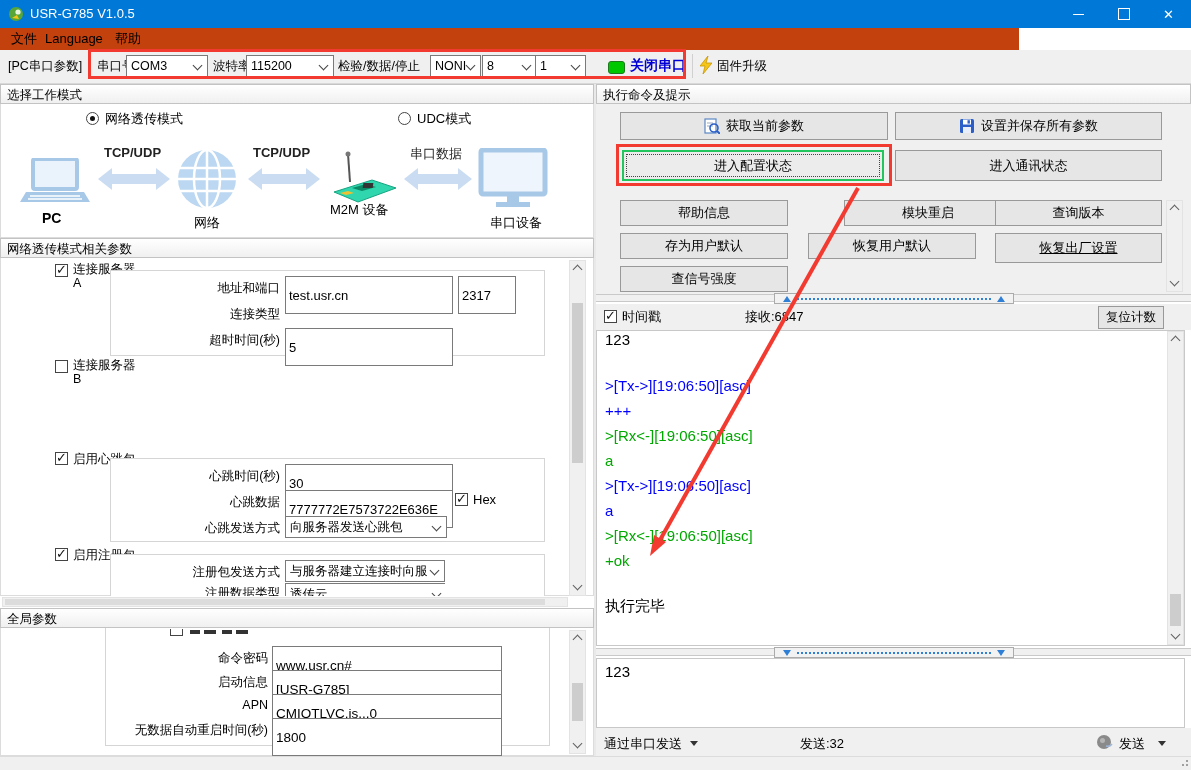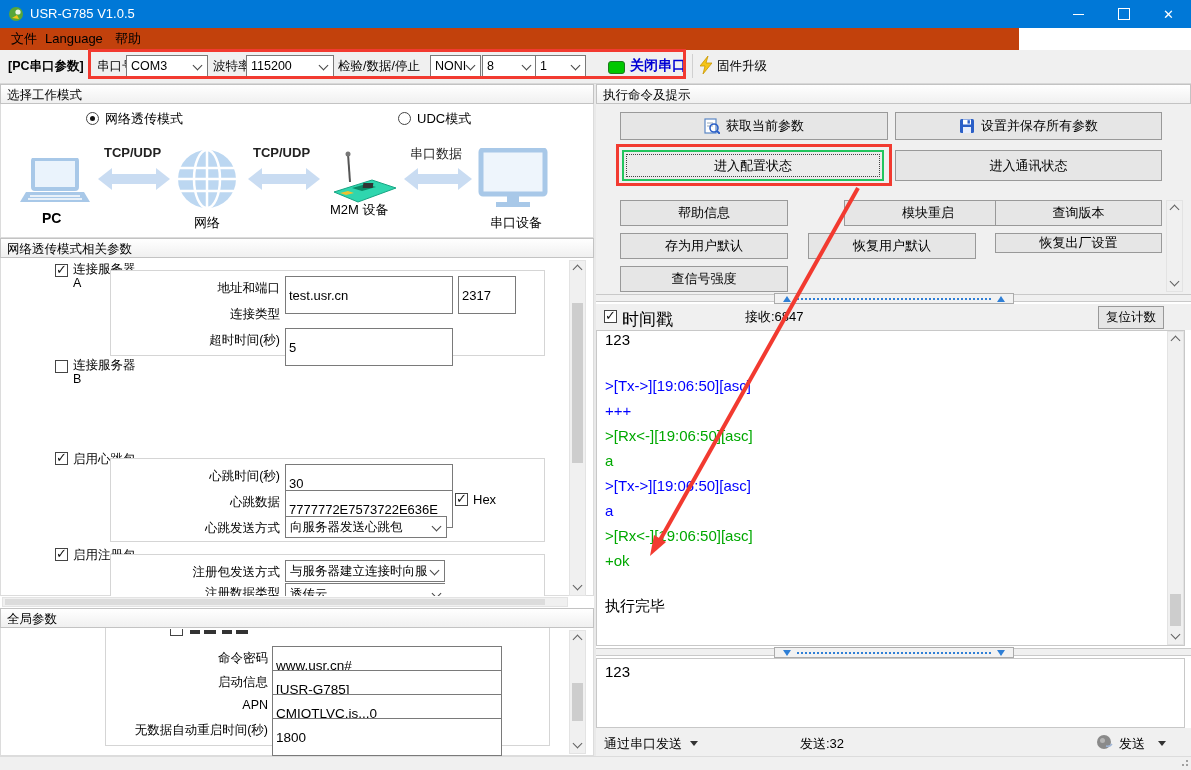--- a/index.html
+++ b/index.html
@@ -83,21 +83,21 @@
     <div class="wbtn" style="left:1146px;font-size:13px;">✕</div>
   </div>
 
   <div class="menubar">
     <div class="menu-item" style="left:6px;">文件</div>
     <div class="menu-item" style="left:40px;">Language</div>
     <div class="menu-item" style="left:110px;">帮助</div>
   </div>
 
   <div class="toolbar"></div>
-  <span class="tlabel" style="left:8px;font-weight:bold;">[PC串口参数]</span>
+  <span class="tlabel" style="left:8px;">[PC串口参数]</span>
   <span class="tlabel" style="left:97px;">串口号</span>
   <div class="cmb" style="left:126px;top:55px;width:58px;">COM3</div>
   <span class="tlabel" style="left:213px;">波特率</span>
   <div class="cmb" style="left:246px;top:55px;width:64px;">115200</div>
   <span class="tlabel" style="left:338px;">检验/数据/停止</span>
   <div class="cmb" style="left:430px;top:55px;width:29px;padding-right:16px;">NONI</div>
   <div class="cmb" style="left:482px;top:55px;width:31px;">8</div>
   <div class="cmb" style="left:535px;top:55px;width:27px;">1</div>
   <div class="abs" style="left:608px;top:61px;width:15px;height:11px;background:#00c800;border:1px solid #1f7a1f;border-radius:3px;"></div>
   <span class="abs" style="left:630px;top:57px;font-size:14px;font-weight:bold;color:#0000d4;">关闭串口</span>
@@ -281,21 +281,21 @@
     </div>
   <div class="btn" style="left:995px;top:200px;width:167px;height:26px;">
       <span>查询版本</span>
     </div>
   <div class="btn" style="left:620px;top:233px;width:168px;height:26px;">
       <span>存为用户默认</span>
     </div>
   <div class="btn" style="left:808px;top:233px;width:168px;height:26px;">
       <span>恢复用户默认</span>
     </div>
-  <div class="btn" style="left:995px;top:233px;width:167px;height:20px;">
+  <div class="btn" style="left:995px;top:233px;width:167px;height:30px;text-decoration:underline;">
       <span>恢复出厂设置</span>
     </div>
   <div class="btn" style="left:620px;top:266px;width:168px;height:26px;">
       <span>查信号强度</span>
     </div>
 
   <div class="sb" style="left:1166px;top:200px;width:17px;height:92px;">
     <div class="sb-up" style="left:0;top:0;"></div>
     <div class="sb-dn" style="left:0;bottom:0;"></div>
   </div>
@@ -303,21 +303,21 @@
   <div class="split" style="left:596px;top:294px;width:595px;">
     <div class="split-c" style="left:178px;">
       <div class="split-dots"></div>
       <div class="tri-up" style="left:8px;"></div>
       <div class="tri-up" style="right:8px;"></div>
     </div>
   </div>
 
   <div class="panel-gray" style="left:596px;top:304px;width:595px;height:26px;"></div>
   <div class="cb on" style="left:604px;top:310px;"></div>
-  <span class="abs" style="left:622px;top:308px;font-size:17px;">时间戳</span>
+  <span class="abs" style="left:622px;top:308px;font-size:13px;">时间戳</span>
   <span class="abs" style="left:745px;top:308px;font-size:13px;">接收:6847</span>
   <div class="btn" style="left:1098px;top:306px;width:66px;height:23px;font-size:12.5px;">
       <span>复位计数</span>
     </div>
 
   <div class="panel-white" style="left:596px;top:330px;width:589px;height:316px;border:1px solid #c8c8c8;">
     <div class="abs" style="left:8px;top:-4px;right:24px;">
       <div class="log-line c-k">123</div>
       <div class="log-line c-b" style="margin-top:21px;">&gt;[Tx-&gt;][19:06:50][asc]</div>
       <div class="log-line c-b">+++</div>

